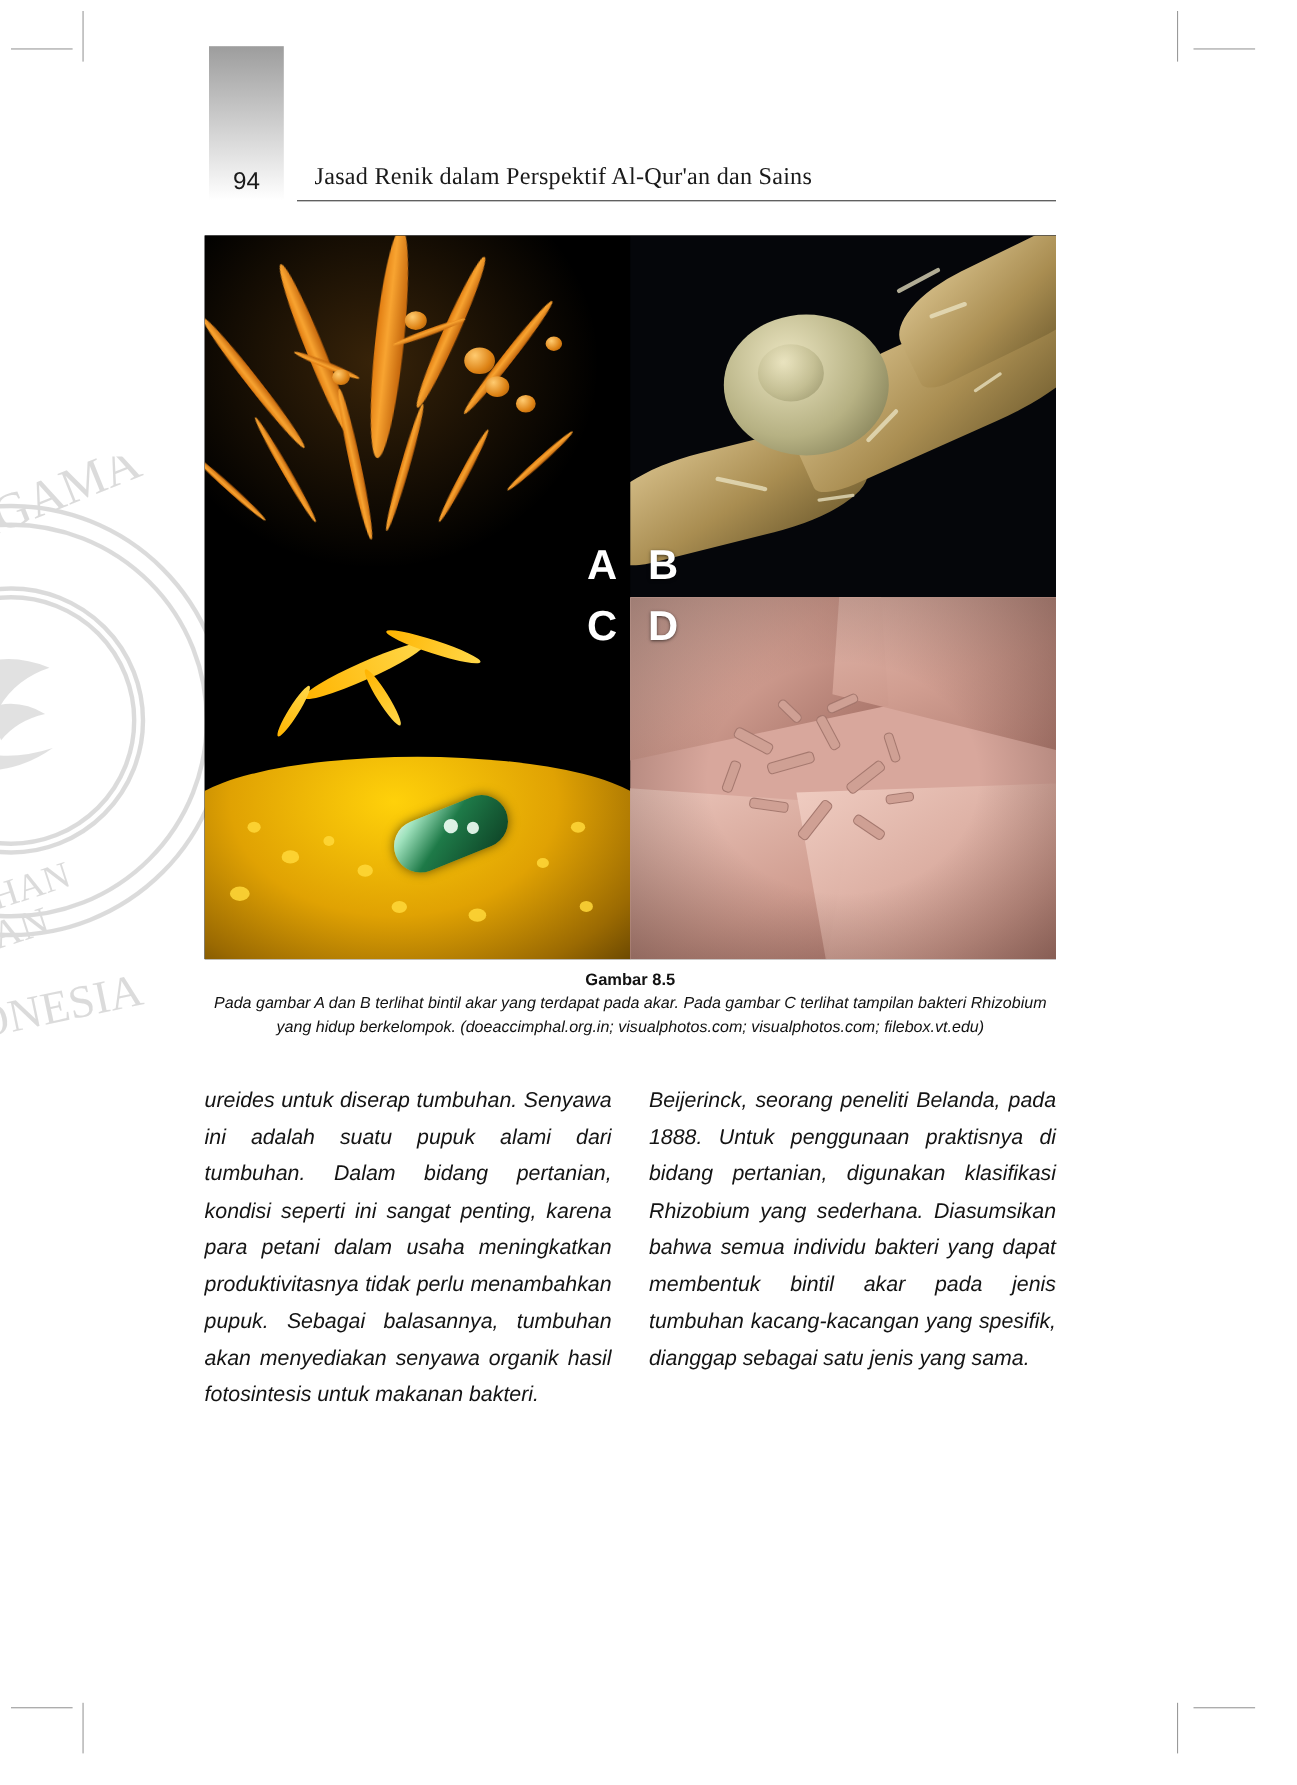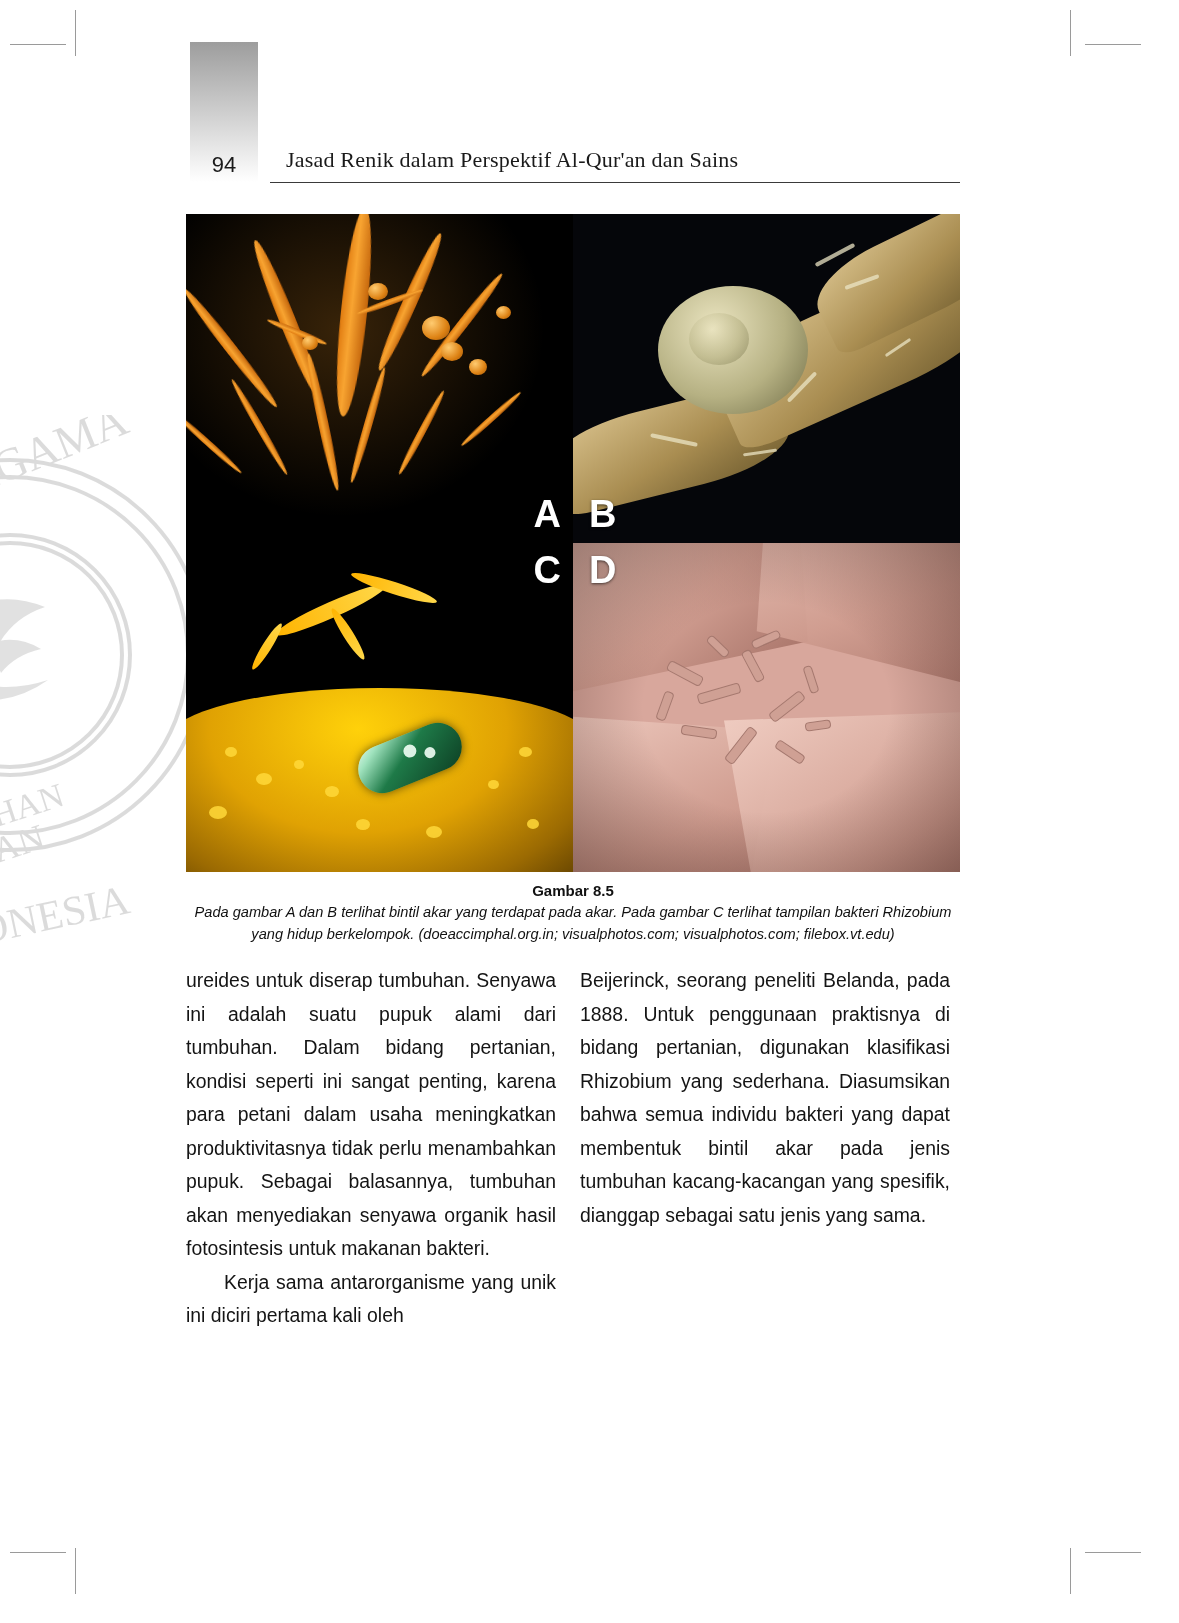--- a/index.html
+++ b/index.html
@@ -202,24 +202,25 @@
     font-family: "Liberation Sans", sans-serif;
     font-style: italic;
     font-size: 14.6px;
     line-height: 1.5;
     color: #111;
   }
 
   
   .cols {
     position: absolute;
-    left: 186px; top: 964px;
+    left: 186px; top: 984px;
     width: 774px; height: 400px;
     display: flex;
-    gap: 24px;
+    gap: 34px;
+    font-style: italic;
   }
   .col {
     width: 370px;
     font-family: "Liberation Sans", sans-serif;
     font-size: 19.4px;
     line-height: 33.5px;
     color: #141414;
     text-align: justify;
     text-justify: inter-word;
   }
@@ -348,18 +349,17 @@
     <div class="panel-label lbl-d">D</div>
   </div>
 </div>
 
 <div class="cap-title">Gambar 8.5</div>
 <div class="cap-body">Pada gambar A dan B terlihat bintil akar yang terdapat pada akar. Pada gambar C terlihat tampilan bakteri Rhizobium yang hidup berkelompok. (doeaccimphal.org.in; visualphotos.com; visualphotos.com; filebox.vt.edu)</div>
 
 <div class="cols">
   <div class="col">
     <p>ureides untuk diserap tumbuhan. Senyawa ini adalah suatu pupuk alami dari tumbuhan. Dalam bidang pertanian, kondisi seperti ini sangat penting, karena para petani dalam usaha meningkatkan produktivitasnya tidak perlu menambahkan pupuk. Sebagai balasannya, tumbuhan akan menyediakan senyawa organik hasil fotosintesis untuk makanan bakteri.</p>
-    <p class="indent">Kerja sama antarorganisme yang unik ini diciri pertama kali oleh</p>
   </div>
   <div class="col">
     <p>Beijerinck, seorang peneliti Belanda, pada 1888. Untuk penggunaan praktisnya di bidang pertanian, digunakan klasifikasi Rhizobium yang sederhana. Diasumsikan bahwa semua individu bakteri yang dapat membentuk bintil akar pada jenis tumbuhan kacang-kacangan yang spesifik, dianggap sebagai satu jenis yang sama.</p>
   </div>
 </div>
 
 </body></html>

